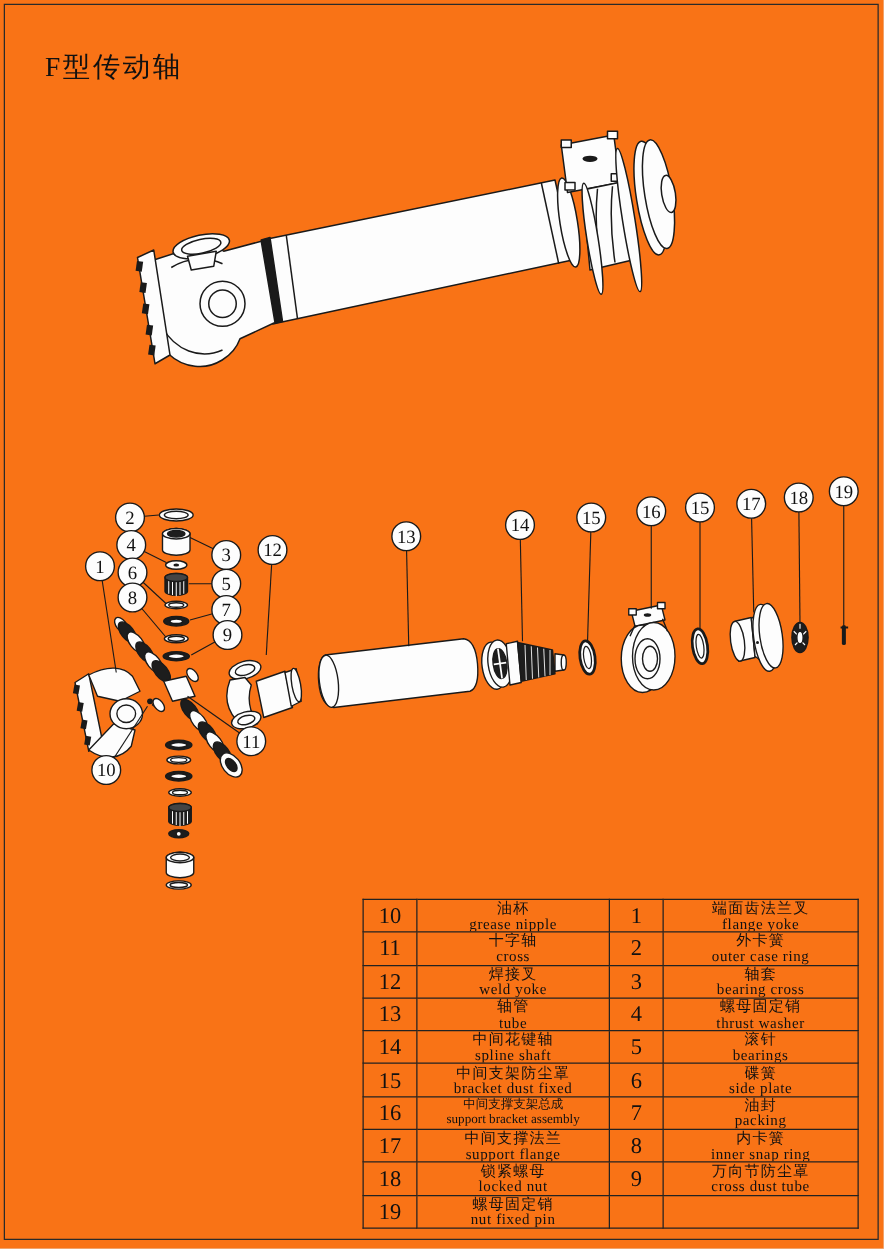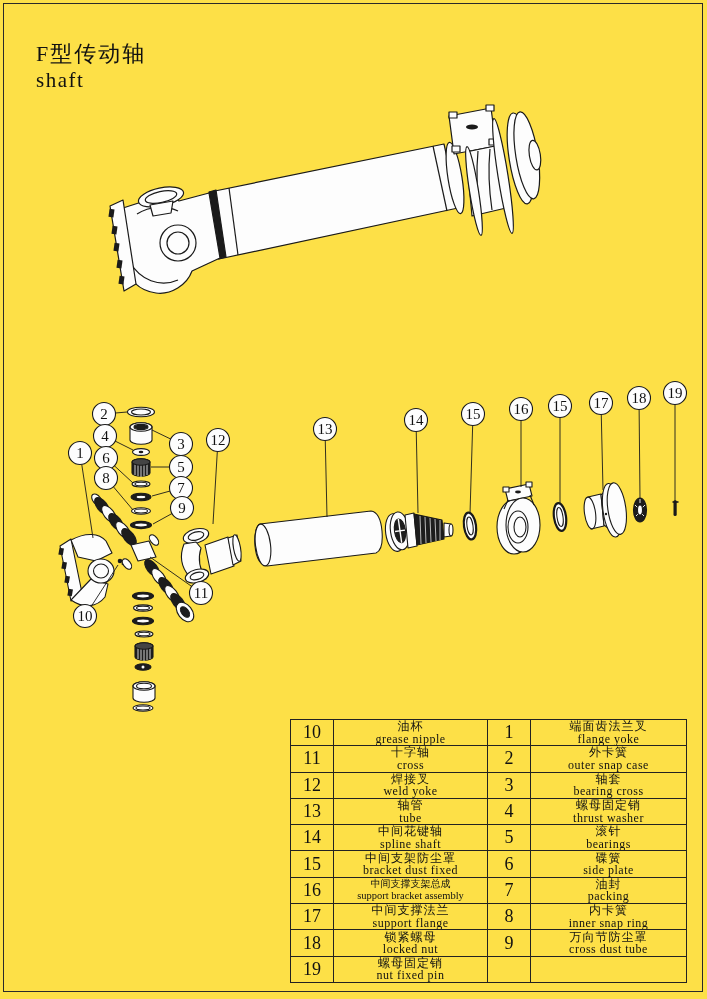--- a/index.html
+++ b/index.html
@@ -1,18 +1,18 @@
 <!DOCTYPE html>
 <html><head>
 <meta charset="utf-8">
 <style>
   html,body{margin:0;padding:0;background:#e8e8e8;}
   .page{
     position:relative;width:707px;height:999px;margin:0 auto;
-    background:#fde047;overflow:hidden;
+    background:#f97316;overflow:hidden;
     font-family:"Liberation Serif","DejaVu Serif",serif;color:#111;
   }
   .frame{
     position:absolute;left:3px;top:3px;width:698px;height:987px;
     border:1px solid #2a2a2a;pointer-events:none;
   }
   .title-block{position:absolute;left:36px;top:40px;line-height:27px;}
   .t-zh{font-size:22px;letter-spacing:2px;}
   .t-en{font-size:21px;letter-spacing:1.5px;}
   svg.art{position:absolute;left:0;top:0;}
@@ -37,21 +37,20 @@
   td.name.small .en{font-size:10.5px;letter-spacing:0;}
 </style>
 </head>
 <body>
 
 <div class="page">
   <div class="frame"></div>
 
   <div class="title-block">
     <div class="t-zh">F型传动轴</div>
-    <div class="t-en">shaft</div>
   </div>
 
   <svg class="art" width="707" height="999" viewBox="0 0 707 999">
 
     <g stroke="#1a1a1a" stroke-width="1.2" fill="none" stroke-linejoin="round">
 
       <path d="M210,192 L444,144 L458,208 L219,259 Z" fill="#fdfdfd"></path>
       <path d="M209,192 L216,190 L226,257 L218,259 Z" fill="#1a1a1a"></path>
       <line x1="229" y1="188" x2="238" y2="255"></line>
       <line x1="433" y1="146" x2="447" y2="211"></line>
@@ -467,21 +466,21 @@
         </tr>
         <tr>
           <td class="num">11</td>
           <td class="name">
             <div class="zh">十字轴</div>
             <div class="en">cross</div>
           </td>
           <td class="num">2</td>
           <td class="name">
             <div class="zh">外卡簧</div>
-            <div class="en">outer snap case</div>
+            <div class="en">outer case ring</div>
           </td>
         </tr>
         <tr>
           <td class="num">12</td>
           <td class="name">
             <div class="zh">焊接叉</div>
             <div class="en">weld yoke</div>
           </td>
           <td class="num">3</td>
           <td class="name">

